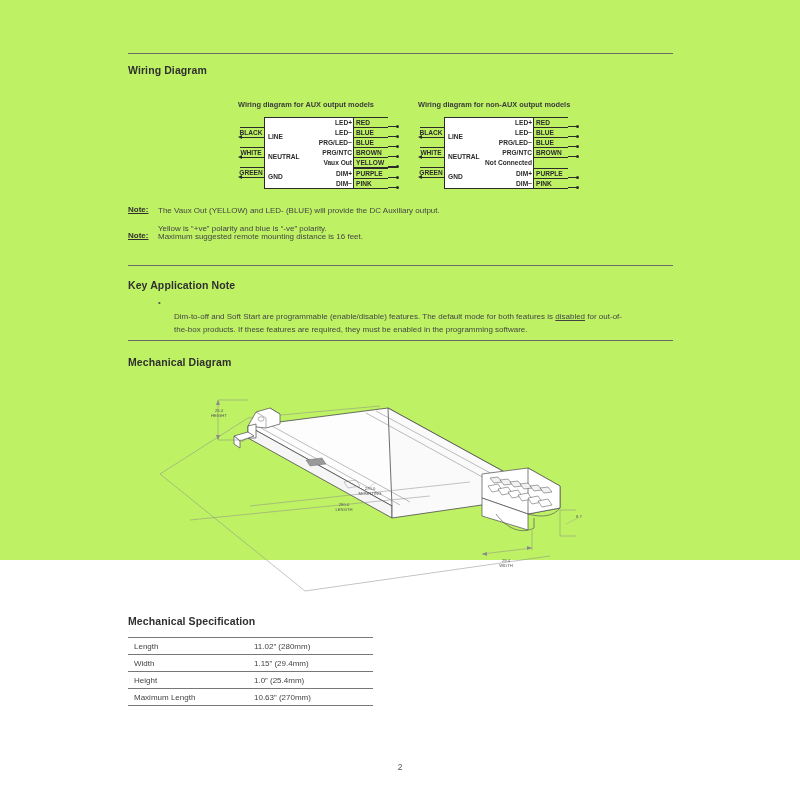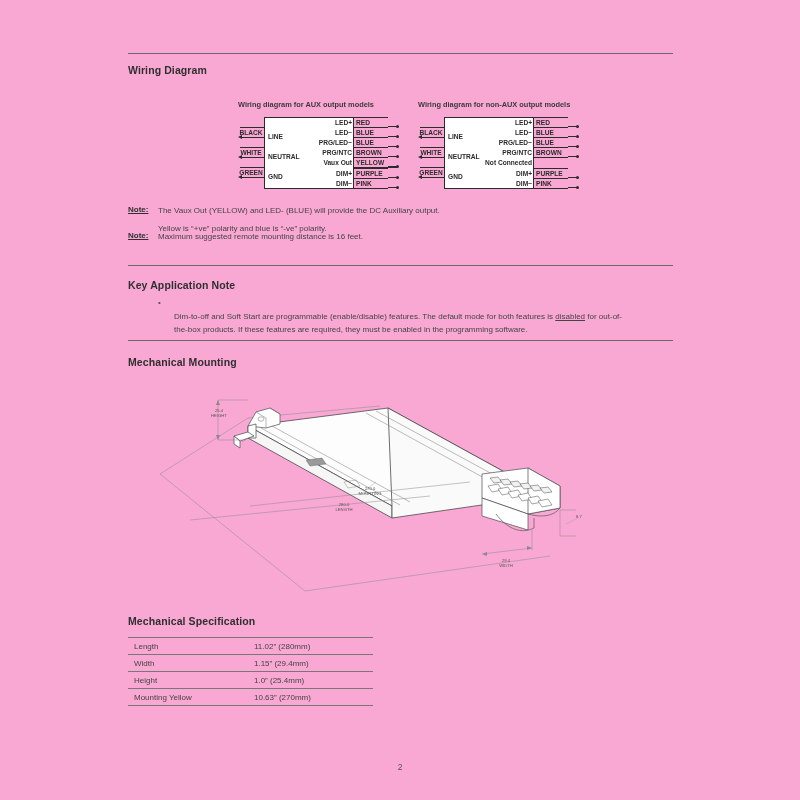--- a/index.html
+++ b/index.html
@@ -11,22 +11,22 @@
   body {
     width: 800px; height: 800px;
     position: relative;
     font-family: "Liberation Sans", sans-serif;
     color: #3a3a3a;
     overflow: hidden;
   }
   .page {
     position: absolute;
     left: 0; top: 0;
-    width: 800px; height: 800px;
-    background: #f9a8d4;
+    width: 800px; height: 560px;
+    background: #bef264;
   }
 
   
   .rule {
     position: absolute;
     left: 128px; width: 545px;
     height: 1px;
     background: #6a6a6a;
   }
   .sec-title {
@@ -290,21 +290,21 @@
 
   <div class="rule" style="top:265px;"></div>
   <div class="sec-title" style="top:279px;">Key Application Note</div>
 
   <div class="kan-bullet" style="top:298px;">•</div>
   <div class="kan-text" style="top:311px;">
     <span>Dim-to-off and Soft Start are programmable (enable/disable) features. The default mode for both features is </span><u>disabled</u><span> for out-of-the-box products. If these features are required, they must be enabled in the programming software.</span>
   </div>
 
   <div class="rule" style="top:340px;"></div>
-  <div class="sec-title" style="top:356px;">Mechanical Mounting</div>
+  <div class="sec-title" style="top:356px;">Mechanical Diagram</div>
 
   <div class="mech">
     <svg width="500" height="230" viewBox="0 0 500 230">
       <g fill="none" stroke="#8a8a8a" stroke-width="0.5">
 
         <line x1="118" y1="40" x2="30" y2="96"></line>
         <line x1="30" y1="96" x2="175" y2="213"></line>
         <line x1="175" y1="213" x2="420" y2="178"></line>
         <line x1="118" y1="40" x2="250" y2="28"></line>
         <line x1="112" y1="64" x2="118" y2="60"></line>
@@ -435,21 +435,21 @@
         </tr>
         <tr>
           <td class="key">Width</td>
           <td class="val">1.15” (29.4mm)</td>
         </tr>
         <tr>
           <td class="key">Height</td>
           <td class="val">1.0” (25.4mm)</td>
         </tr>
         <tr>
-          <td class="key">Mounting Yellow</td>
+          <td class="key">Maximum Length</td>
           <td class="val">10.63” (270mm)</td>
         </tr>
       </tbody>
   </table>
 
   <div class="pageno" style="top:762px;">2</div>
 
 </div>
 
 </body></html>

